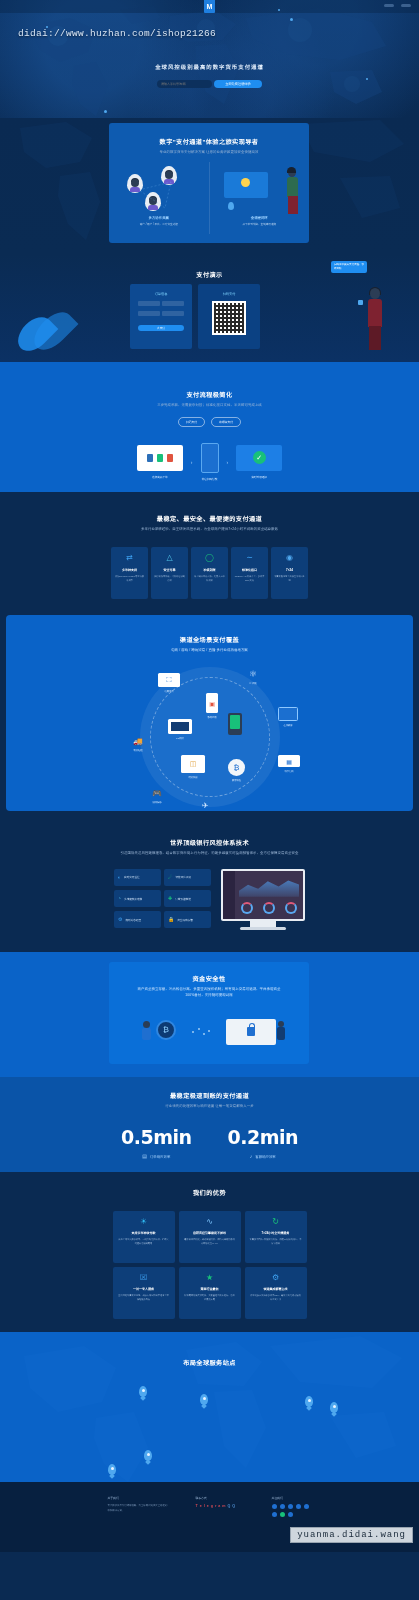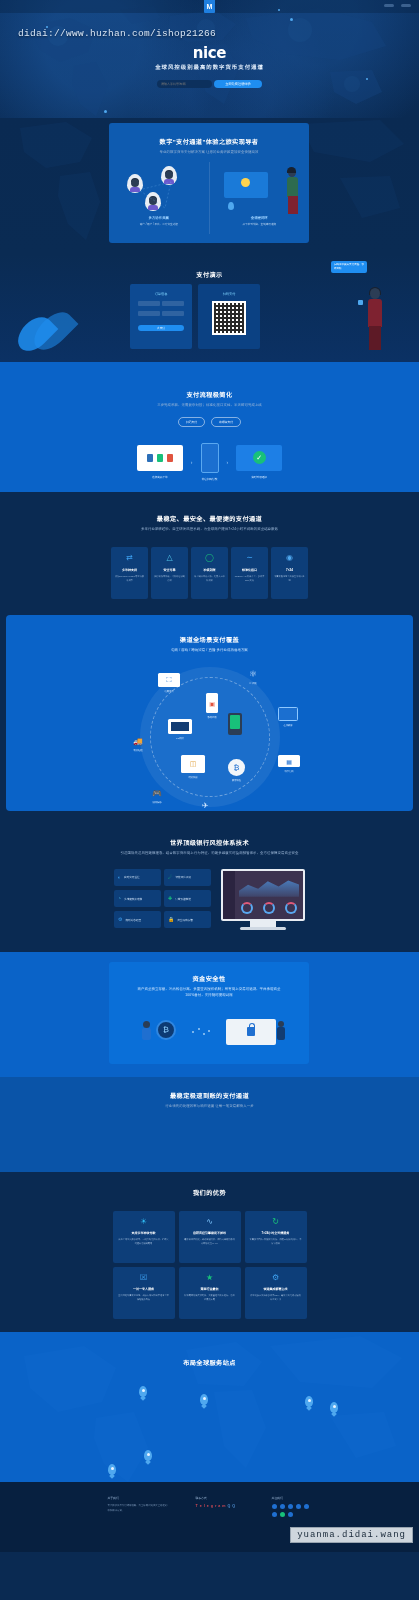--- a/index.html
+++ b/index.html
@@ -317,21 +317,20 @@
       <span class="nav-pill"></span>
     </div>
 
     <span class="dot" style="left:46px;top:26px;width:2px;height:2px;"></span>
     <span class="dot" style="left:278px;top:9px;width:2px;height:2px;"></span>
     <span class="dot" style="left:290px;top:18px;width:3px;height:3px;"></span>
     <span class="dot" style="left:104px;top:110px;width:3px;height:3px;"></span>
     <span class="dot" style="left:366px;top:78px;width:2px;height:2px;"></span>
 
     <div class="wm-url">didai://www.huzhan.com/ishop21266</div>
-    <div class="brand">nice</div>
     <div class="hero-tag">全球风控级别最高的数字货币支付通道</div>
     <div class="hero-form">
       <input class="hero-input" type="text" placeholder="请输入手机号/邮箱" style="">
       <button class="hero-btn">立即免费注册体验</button>
     </div>
   </section>
 
   <section class="sec s1">
     <svg class="worldmap" viewBox="0 0 419 136" preserveAspectRatio="none">
       <g fill="#123c72" opacity="0.7">
@@ -643,20 +642,36 @@
           </div>
         </div>
       </div>
     </div>
   </section>
 
   <section class="sec s8">
     <div class="s8-h">
       <div class="sec-title">最稳定极速到账的支付通道</div>
       <div class="sec-sub">行业领先的处理效率与响应速度  让每一笔交易都快人一步</div>
+    </div>
+    <div class="stats">
+      <div>
+        <div class="stat-v">0.5min</div>
+        <div class="stat-l">
+          <span class="stat-ico">▤</span>
+          <span>订单响应效率</span>
+        </div>
+      </div>
+      <div>
+        <div class="stat-v">0.2min</div>
+        <div class="stat-l">
+          <span class="stat-ico">♪</span>
+          <span>客服响应效率</span>
+        </div>
+      </div>
     </div>
   </section>
 
   <section class="sec s9">
     <div class="s9-h">
       <div class="sec-title">我们的优势</div>
     </div>
     <div class="adv-grid">
       <div class="adv">
         <div class="adv-ico" style="color:#2fb8ef;">☀</div>

